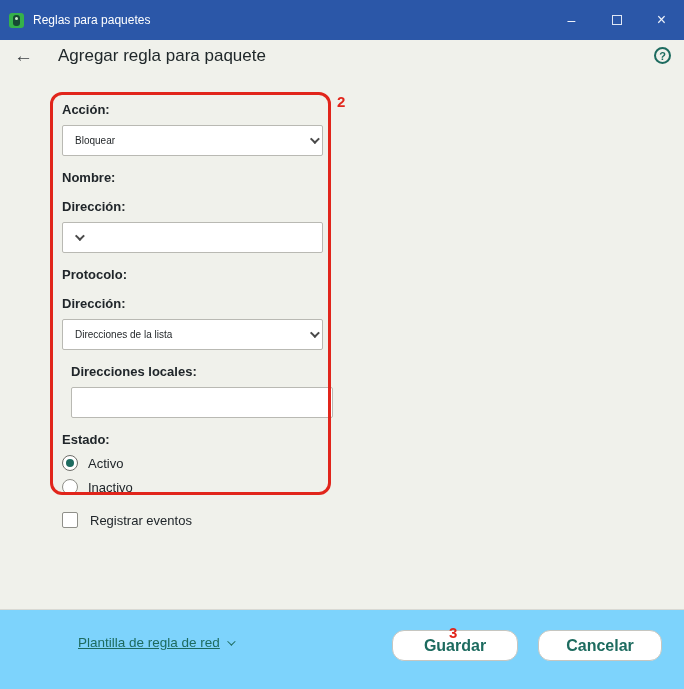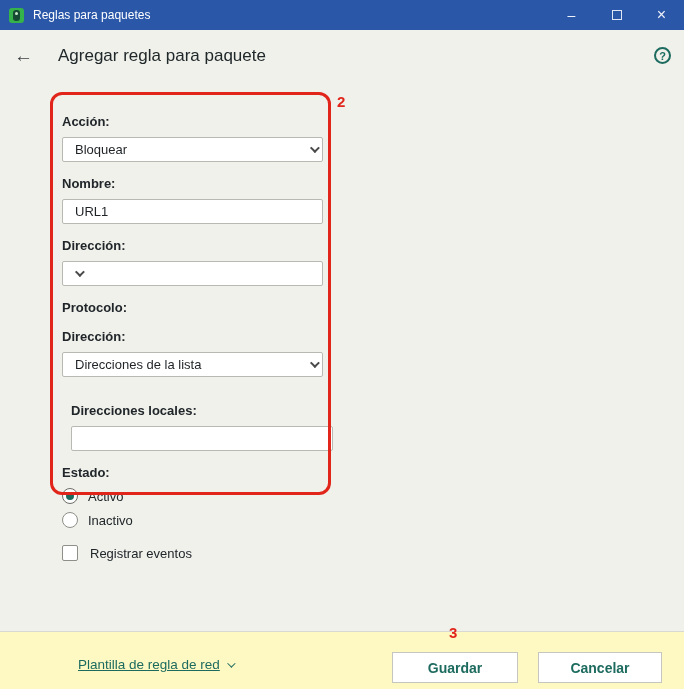--- a/index.html
+++ b/index.html
@@ -1,21 +1,21 @@
 <!DOCTYPE html>
 <html><head>
 <meta charset="utf-8">
 <style>
   * { margin:0; padding:0; box-sizing:border-box; }
   html,body { width:684px; height:689px; }
   body { font-family:"Liberation Sans", sans-serif; }
   .window { position:relative; width:684px; height:689px; background:#f0f1eb; overflow:hidden; }
 
   
-  .titlebar { position:absolute; top:0; left:0; width:684px; height:30px; background:#2b57a8;
+  .titlebar { position:absolute; top:0; left:0; width:684px; height:40px; background:#2b57a8;
               display:flex; align-items:center; }
   .appicon { width:15px; height:15px; margin-left:9px; background:#2fا; }
   .appicon { background:#35b24a; border-radius:3px; position:relative; }
   .appicon .inner { position:absolute; left:4px; top:2px; width:7px; height:11px; background:#174a33; border-radius:3px; }
   .appicon .dot { position:absolute; left:6px; top:4px; width:3px; height:3px; background:#cdeccd; border-radius:50%; }
   .titlebar .wtitle { color:#ffffff; font-size:12px; margin-left:9px; flex:1; }
   .wcontrols { display:flex; align-items:center; height:30px; }
   .wbtn { width:45px; height:30px; display:flex; align-items:center; justify-content:center;
           color:#eef2fa; font-size:14px; cursor:default; }
   .wbtn .sq { width:10px; height:10px; border:1px solid #dfe7f5; display:block; }
@@ -24,23 +24,23 @@
   .header { position:absolute; top:44px; left:0; width:684px; height:28px; }
   .back { position:absolute; left:14px; top:1px; font-size:19px; color:#3c4043; cursor:pointer; }
   .page-title { position:absolute; left:58px; top:2px; font-size:17px; font-weight:normal; color:#20282a; }
   .help { position:absolute; right:13px; top:3px; width:17px; height:17px; border:2px solid #1d6b5f;
           border-radius:50%; color:#1d6b5f; font-size:11px; font-weight:bold; display:flex;
           align-items:center; justify-content:center; cursor:pointer; }
 
   
   .content { position:absolute; top:103px; left:62px; width:560px; }
   .group { margin-bottom:15px; }
-  .flabel { display:block; font-size:13px; font-weight:bold; color:#20262a; line-height:14px; margin-bottom:8px;margin-top:12px; }
-  .box { width:261px; height:25px; background:#ffffff; border:1px solid #b9b9b3; border-radius:2px;
-         display:flex; align-items:center; padding:0 2px 0 12px; font-size:13px; color:#1f2326; }
+  .flabel { display:block; font-size:13px; font-weight:bold; color:#20262a; line-height:14px; margin-bottom:8px; }
+  .box { width:261px; height:31px; background:#ffffff; border:1px solid #b9b9b3; border-radius:2px;
+         display:flex; align-items:center; padding:0 2px 0 12px; font-size:10px; color:#1f2326; }
   .select { cursor:pointer; }
   .select .val { flex:1; }
   .chev { width:7px; height:7px; border-right:2px solid #4a4a4a; border-bottom:2px solid #4a4a4a;
           transform:rotate(45deg) translateY(-2px); margin-right:3px; }
   .caret { display:inline-block; width:1px; height:16px; background:#222; margin-left:1px; }
   .addr-row { display:flex; gap:9px; }
   .addr-col2 .box { width:262px; }
 
   
   .estado { margin-top:0px; }
@@ -54,28 +54,28 @@
   .checkbox { width:16px; height:16px; background:#fff; border:1px solid #8f8f89; border-radius:2px; }
   .clabel { font-size:13px; color:#20262a; margin-left:12px; }
 
   
   .anno-box { position:absolute; left:50px; top:92px; width:281px; height:403px;
               border:3px solid #e1251b; border-radius:12px; pointer-events:none; }
   .anno2 { position:absolute; left:337px; top:93px; color:#e1251b; font-size:15px; font-weight:bold; pointer-events:none; }
   .anno3 { position:absolute; left:449px; top:624px; color:#e1251b; font-size:15px; font-weight:bold; z-index:5; pointer-events:none; }
 
   
-  .footer { position:absolute; left:0; bottom:0; width:684px; height:58px; background:#fef9c3;
+  .footer { position:absolute; left:0; bottom:0; width:684px; height:80px; background:#7dd3fc;
             border-top:1px solid #d9d9d3; }
   .tpl-link { position:absolute; left:78px; top:25px; font-size:13.5px; color:#1d6b5f;
               text-decoration:underline; cursor:pointer; display:flex; align-items:center; }
   .tpl-chev { width:6px; height:6px; border-right:1.5px solid #1d6b5f; border-bottom:1.5px solid #1d6b5f;
               transform:rotate(45deg) translateY(-2px); margin-left:7px; }
   .btn { position:absolute; top:20px; height:31px; background:#ffffff; border:1px solid #c6c6c0;
-         border-radius:0; font-family:"Liberation Sans", sans-serif; font-size:14px; font-weight:bold;
+         border-radius:12px; font-family:"Liberation Sans", sans-serif; font-size:16px; font-weight:bold;
          color:#1d6b5f; cursor:pointer; }
   .btn-save { left:392px; width:126px; }
   .btn-cancel { left:538px; width:124px; }
 </style>
 </head>
 <body>
 
 <div class="window">
 
   <div class="titlebar">
@@ -109,23 +109,20 @@
     <div class="group">
       <span class="flabel">Acción:</span>
       <div class="box select">
         <span class="val">Bloquear</span>
         <span class="chev"></span>
       </div>
     </div>
 
     <div class="group">
       <span class="flabel">Nombre:</span>
-      <div class="box">
-        <span class="val">URL1</span>
-      </div>
     </div>
 
     <div class="group">
       <span class="flabel">Dirección:</span>
       <div class="box select">
         <span class="chev"></span>
       </div>
     </div>
 
     <div class="group">

